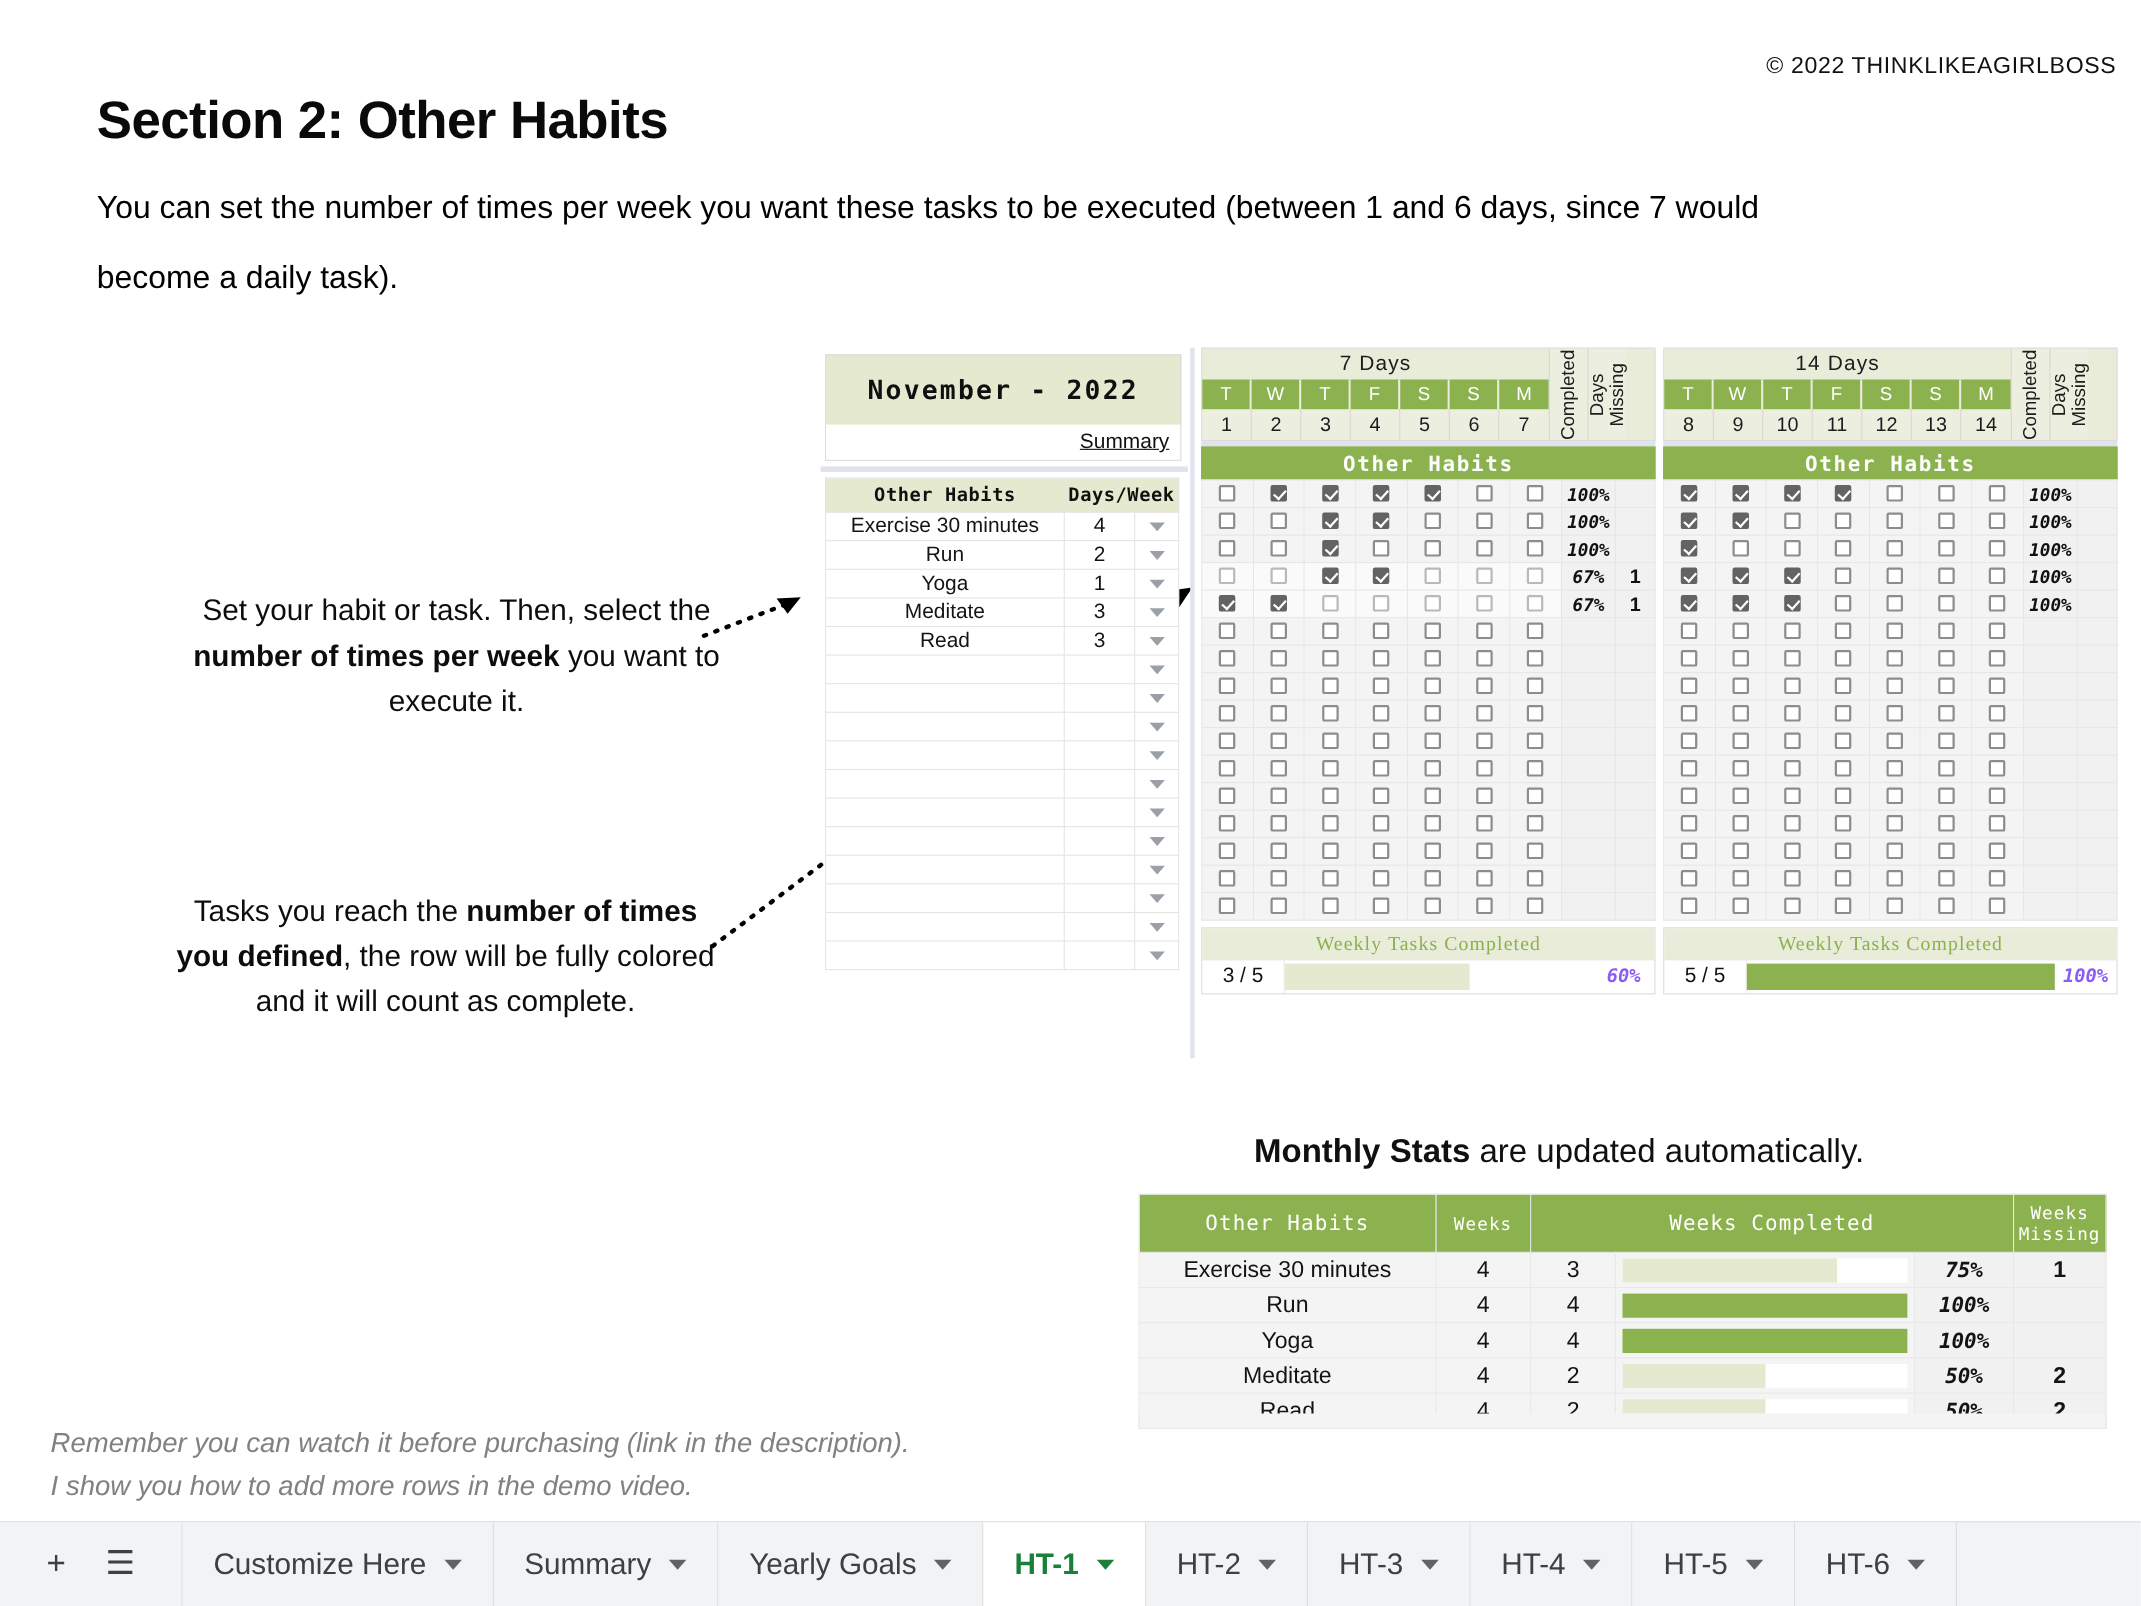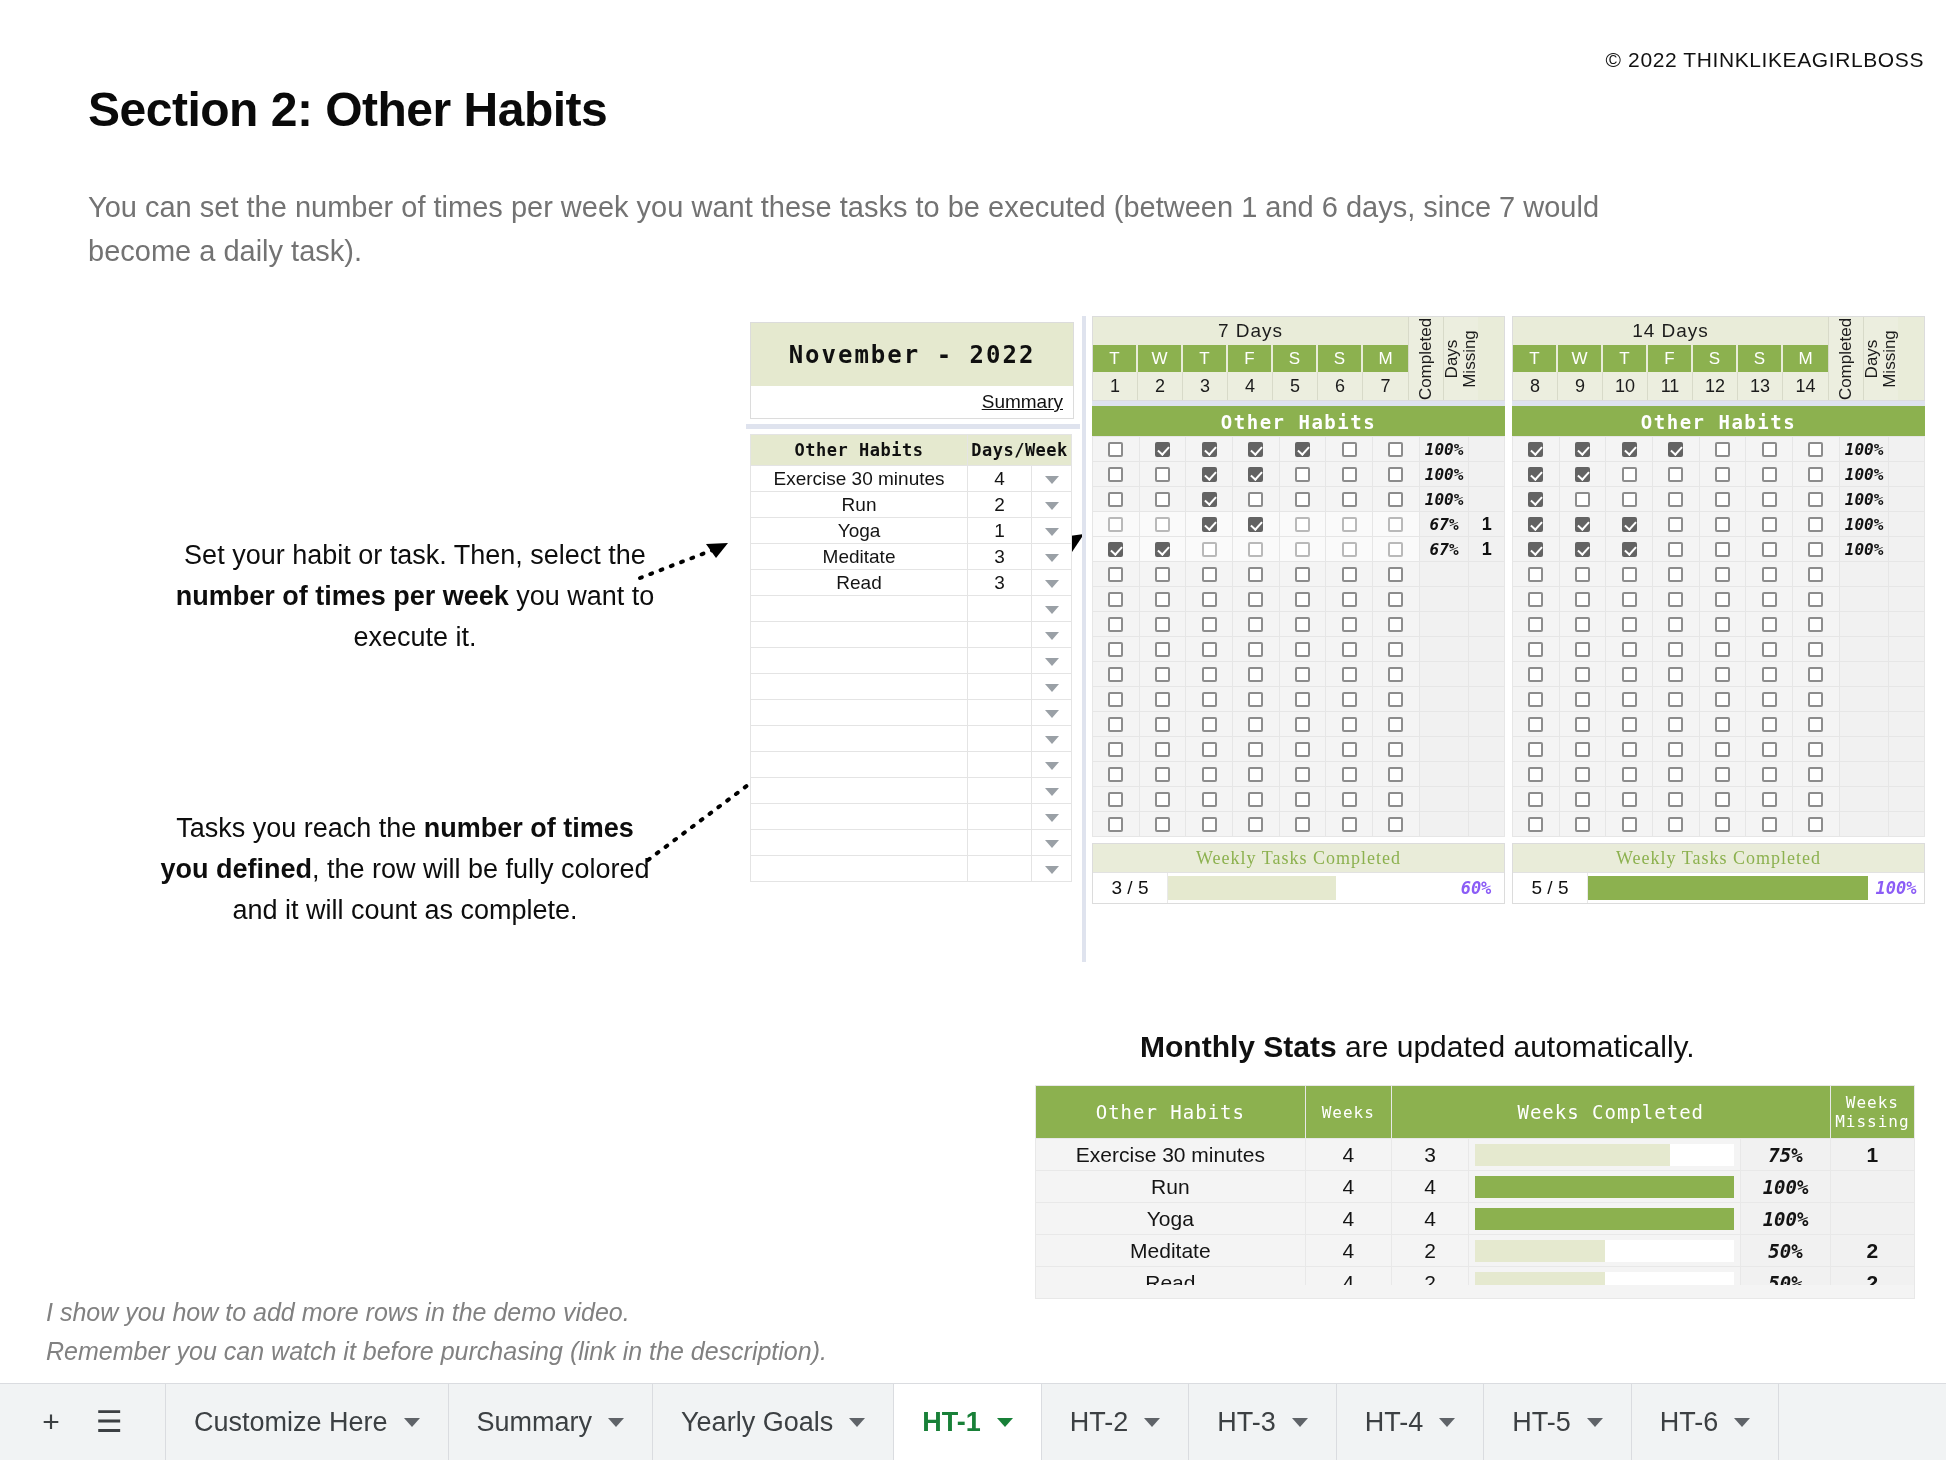--- a/index.html
+++ b/index.html
@@ -17,21 +17,21 @@
     position:absolute;top:48px;right:22px;
     font-size:21px;letter-spacing:.6px;color:#111;
     white-space:nowrap;
   }
   #page-title{
     position:absolute;left:88px;top:82px;
     font-size:48px;font-weight:bold;letter-spacing:-.5px;color:#0a0a0a;
   }
   #page-sub{
     position:absolute;left:88px;top:157px;
-    font-size:29px;line-height:44px;color:#737373;width:1620px;margin-top:28px;
+    font-size:29px;line-height:64px;color:#000000;width:1620px;
   }
 
   
   .annot{
     position:absolute;text-align:center;
     font-size:27px;line-height:41px;color:#0d0d0d;
   }
   .annot b{font-weight:bold;}
   #annot-1{left:150px;top:535px;width:530px;}
   #annot-2{left:150px;top:808px;width:510px;}
@@ -244,22 +244,22 @@
 <div id="page-title">Section 2: Other Habits</div>
 <div id="page-sub">You can set the number of times per week you want these tasks to be executed (between 1 and 6 days, since 7 would become a daily task).</div>
 
 <div class="annot" id="annot-1">
   <span>Set your habit or task. Then, select the </span><b>number of times per week</b><span> you want to execute it.</span>
 </div>
 <div class="annot" id="annot-2">
   <span>Tasks you reach the </span><b>number of times you defined</b><span>, the row will be fully colored and it will count as complete.</span>
 </div>
 <div id="footnote">
+  <div>Remember you can watch it before purchasing (link in the description).</div>
   <div>I show you how to add more rows in the demo video.</div>
-  <div>Remember you can watch it before purchasing (link in the description).</div>
 </div>
 
 <svg class="arrow" style="left:640px;top:520px;width:140px;height:60px;">
   <polyline points="0,58 78,28" stroke="#000" stroke-width="4" fill="none" stroke-dasharray="2 9" stroke-linecap="round"></polyline>
   <polygon points="88,23 66,24 76,38" fill="#000"></polygon>
 </svg>
 <svg class="arrow" style="left:640px;top:530px;width:470px;height:340px;">
   <polyline points="8,330 432,12" stroke="#000" stroke-width="4" fill="none" stroke-dasharray="2 9" stroke-linecap="round"></polyline>
   <polygon points="444,4 422,7 432,22" fill="#000"></polygon>
 </svg>

